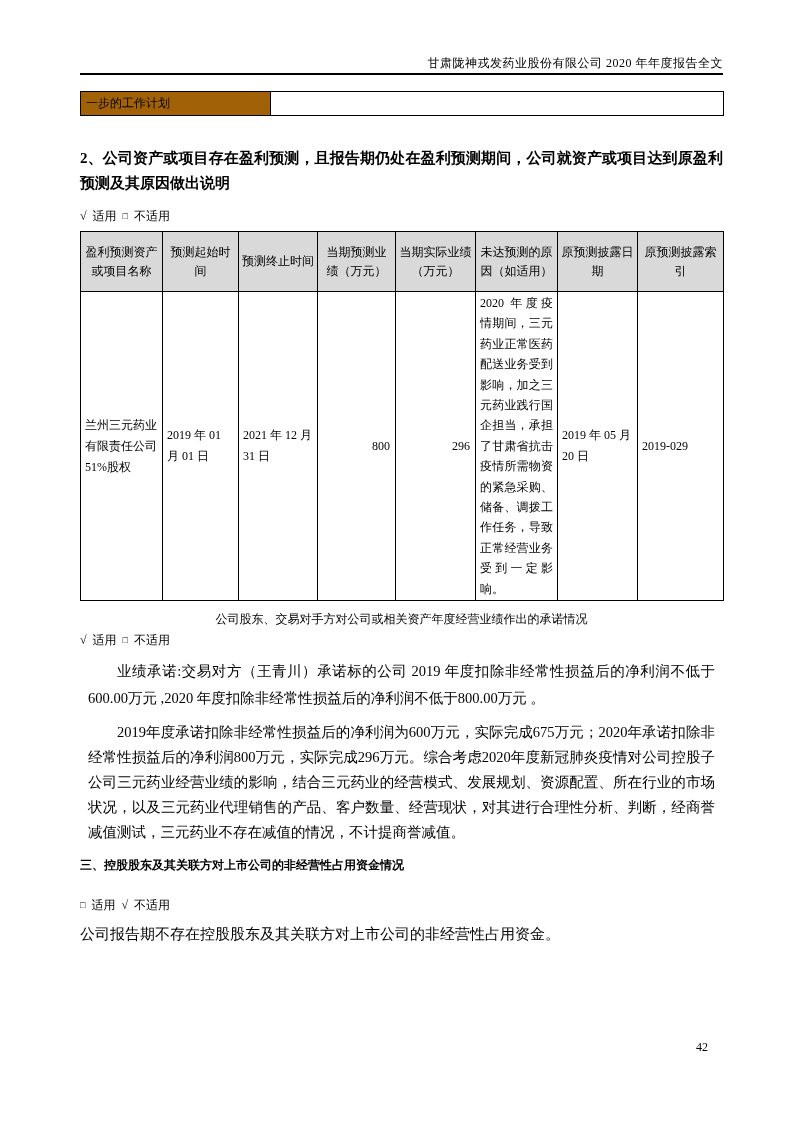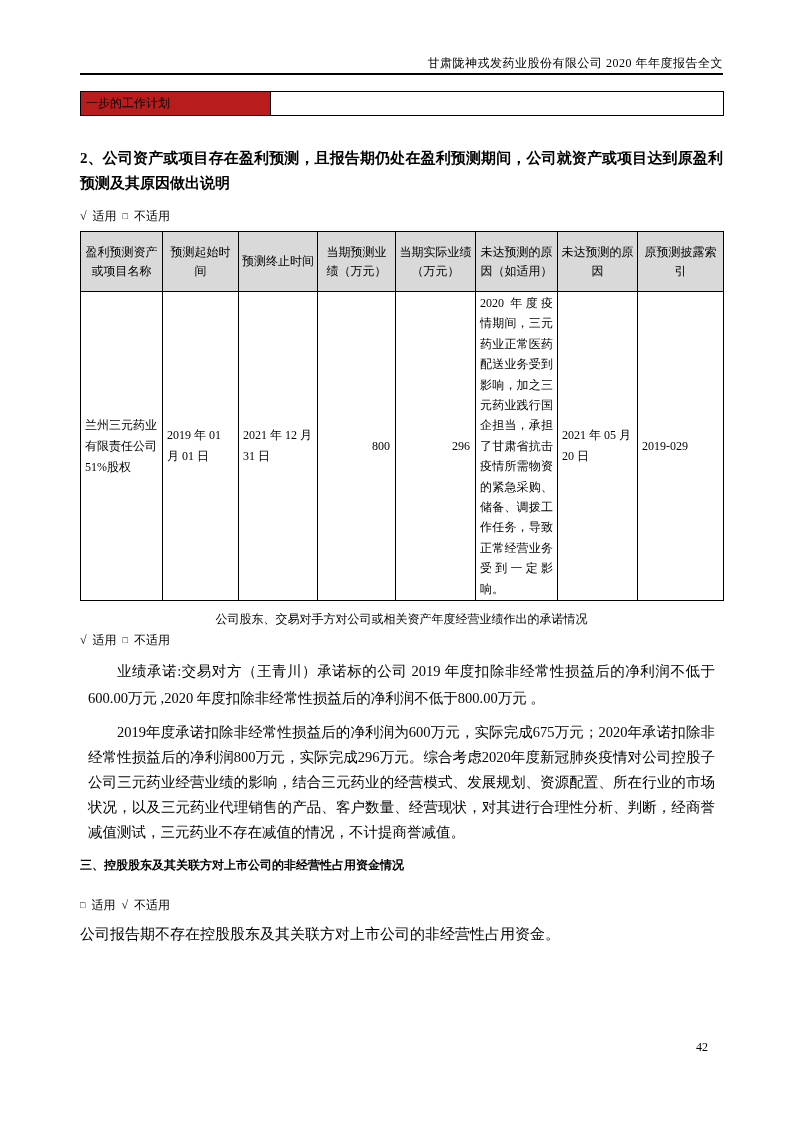--- a/index.html
+++ b/index.html
@@ -12,21 +12,21 @@
   .content{padding:55px 75px 0 80px;width:643px;}
 
   .doc-header{width:643px;text-align:right;font-size:12px;line-height:17px;letter-spacing:.5px;}
   .header-rule{width:643px;border-top:2px solid #000;margin-top:1px;height:0;}
 
   table{border-collapse:collapse;table-layout:fixed;width:643px;}
   td,th{border:1px solid #000;font-weight:normal;overflow:hidden;}
 
   .fragment-table{margin-top:16px;}
   .fragment-table td{height:23px;font-size:12px;line-height:15px;padding:0 5px;vertical-align:middle;}
-  .cell-gray{background:#b91c1c;}
+  .cell-gray{background:#a16207;}
 
   .section-heading{margin-top:30px;font-size:15px;font-weight:bold;line-height:25px;text-align:justify;}
   .apply-line{font-size:12px;line-height:17px;}
   .apply-line .seg{margin-right:6px;}
   .mark-box{font-size:9px;position:relative;top:-1px;}
   .mt12{margin-top:12px;}
   .mt4{margin-top:4px;}
   .mt20{margin-top:20px;}
 
   .forecast-table{margin-top:5px;}
@@ -92,31 +92,31 @@
           <col style="width:86px">
       </colgroup>
       <tbody>
           <tr>
         <th>盈利预测资产或项目名称</th>
         <th>预测起始时间</th>
         <th>预测终止时间</th>
         <th>当期预测业绩（万元）</th>
         <th>当期实际业绩（万元）</th>
         <th>未达预测的原因（如适用）</th>
-        <th>未达预测的原因</th>
+        <th>原预测披露日期</th>
         <th>原预测披露索引</th>
       </tr>
       <tr>
         <td class="cell-left">兰州三元药业有限责任公司51%股权</td>
         <td class="cell-left">2019 年 01 月 01 日</td>
         <td class="cell-left">2021 年 12 月 31 日</td>
         <td class="cell-num">800</td>
         <td class="cell-num">296</td>
         <td class="cell-reason">2020 年度疫情期间，三元药业正常医药配送业务受到影响，加之三元药业践行国企担当，承担了甘肃省抗击疫情所需物资的紧急采购、储备、调拨工作任务，导致正常经营业务受到一定影响。</td>
-        <td class="cell-left">2021 年 05 月 20 日</td>
+        <td class="cell-left">2019 年 05 月 20 日</td>
         <td class="cell-left">2019-029</td>
       </tr>
     </tbody>
       </table>
 
     <div class="small-label">公司股东、交易对手方对公司或相关资产年度经营业绩作出的承诺情况</div>
 
     <div class="apply-line mt4">
       <span class="seg">√</span><span class="seg">适用</span><span class="seg mark-box">□</span><span class="seg">不适用</span>
     </div>

